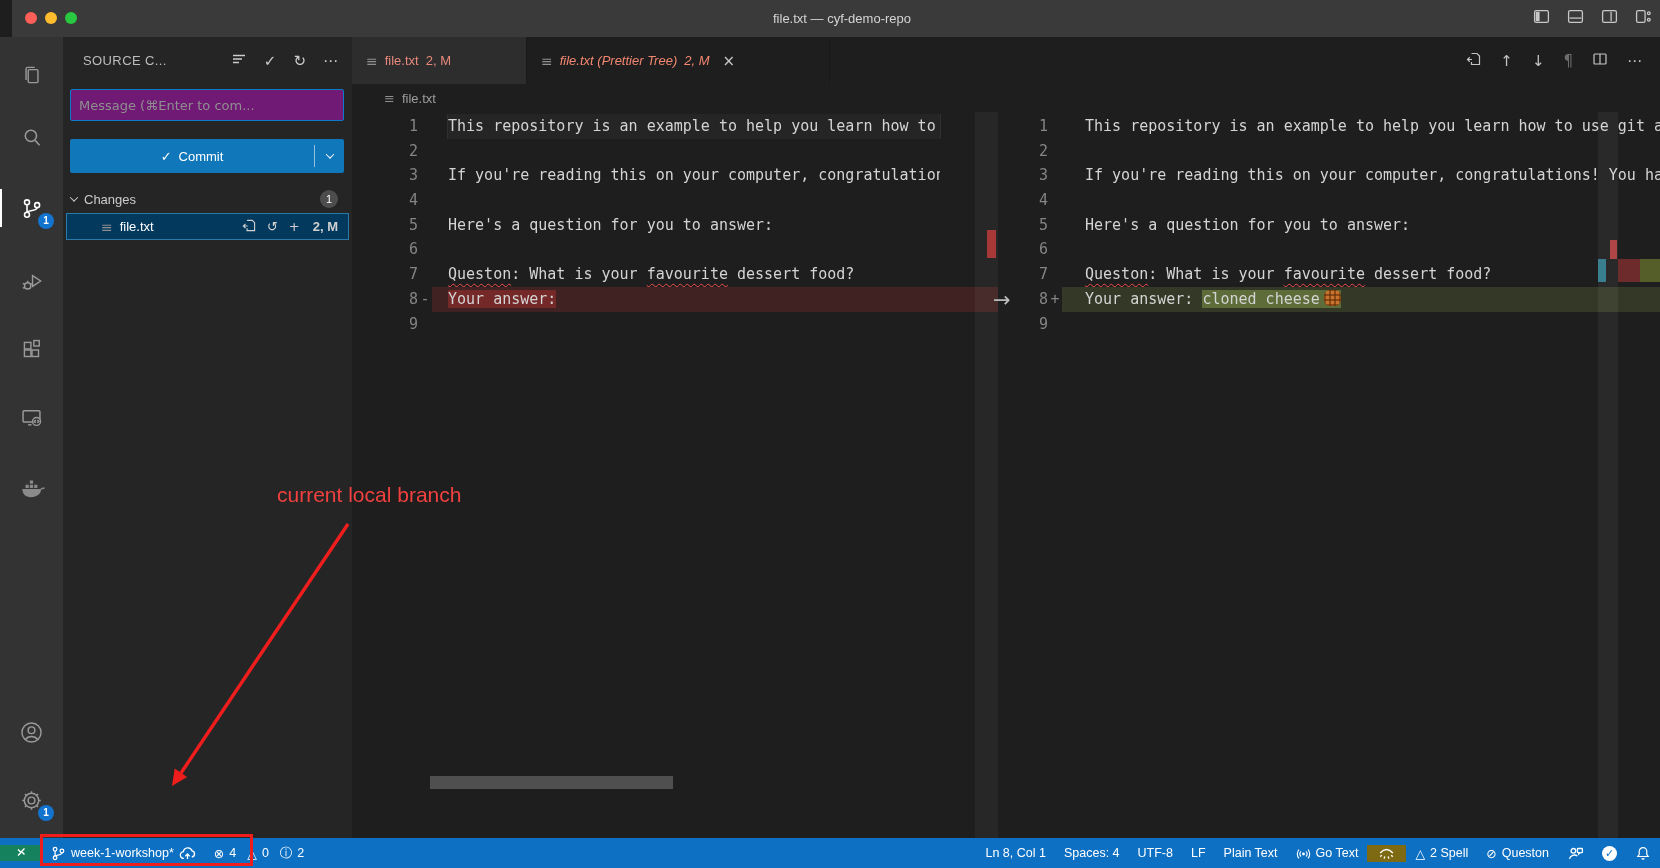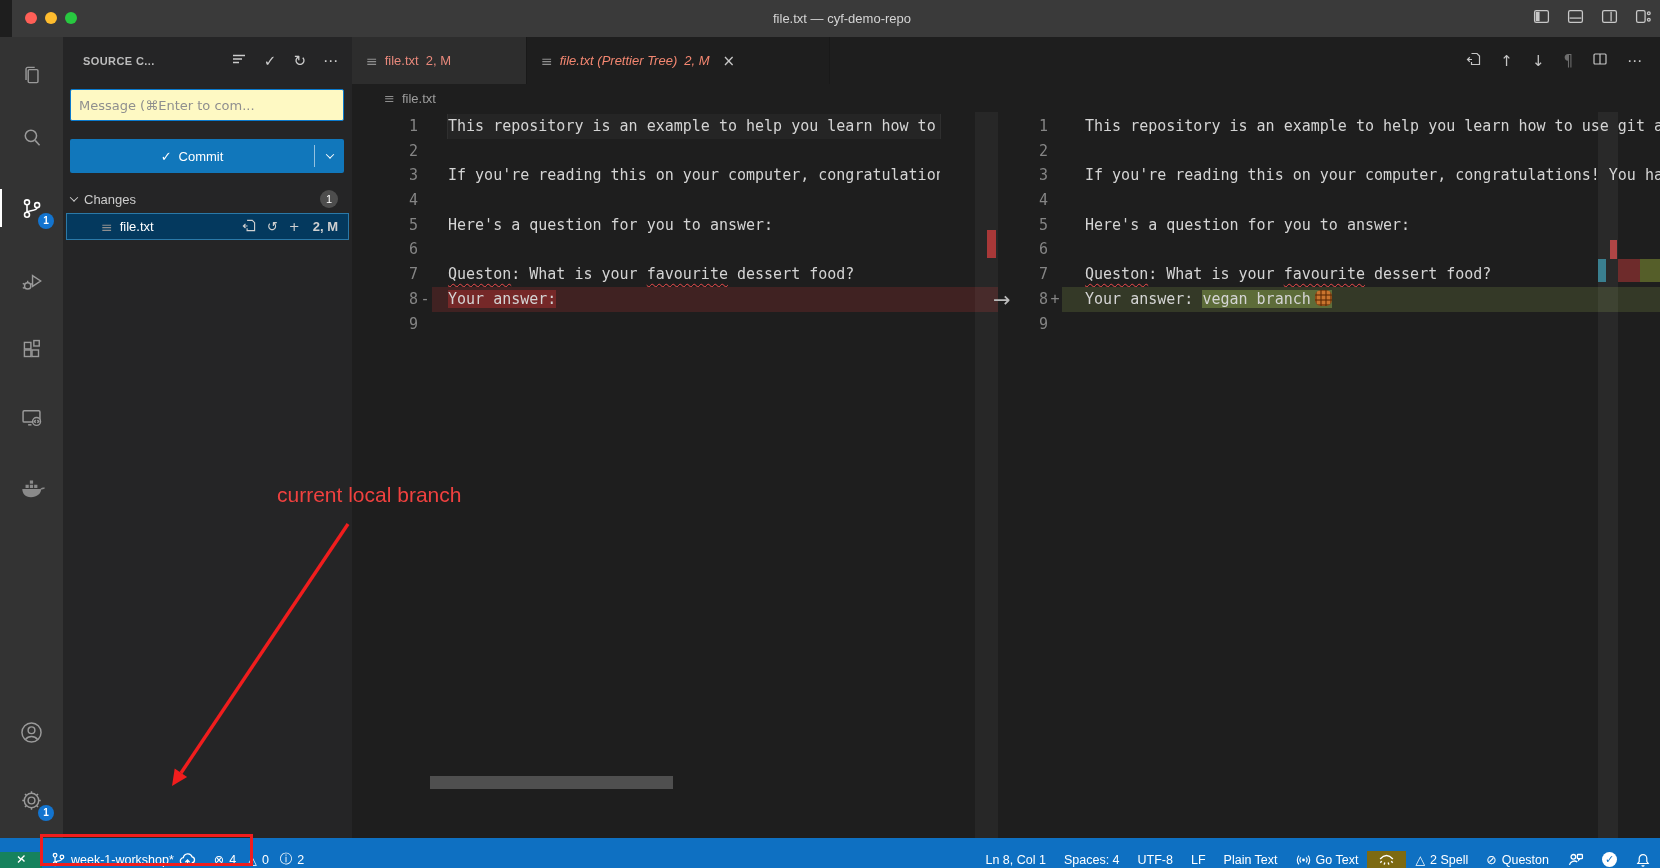--- a/index.html
+++ b/index.html
@@ -23,23 +23,23 @@
   
   .activitybar{ position:absolute; left:0; top:37px; width:63px; height:801px; background:#333333; }
   .ab-item{ position:absolute; left:0; width:63px; height:52px; display:flex; align-items:center; justify-content:center; color:#9a9a9a; }
   .ab-item.active{ color:#ffffff; }
   .ab-item.active::before{ content:""; position:absolute; left:0; top:7px; bottom:7px; width:2px; background:#ffffff; }
   .ab-badge{ position:absolute; right:9px; bottom:5px; min-width:16px; height:16px; padding:0 3px; background:#1374cf; color:#fff; border-radius:9px; font-size:10px; font-weight:bold; line-height:16px; text-align:center; }
 
   
   .sidebar{ position:absolute; left:63px; top:37px; width:289px; height:801px; background:#252526; }
   .sb-head{ position:absolute; left:0; top:0; width:100%; height:47px; display:flex; align-items:center; padding:0 14px 0 20px; }
-  .sb-title{ font-size:11px; color:#bcbcbc; letter-spacing:.4px;font-weight:bold; }
+  .sb-title{ font-size:13px; color:#bcbcbc; letter-spacing:.4px; }
   .sb-head-icons{ margin-left:auto; display:flex; gap:17px; align-items:center; color:#cccccc; font-size:15px; }
-  .msg-input{ position:absolute; left:7px; top:52px; width:274px; height:32px; background:#fef9c3; border:1px solid #0a79cc; border-radius:2px; color:#8f8f8f; font-size:13px; padding:0 8px; font-family:"DejaVu Sans","Liberation Sans",sans-serif; outline:none; }
+  .msg-input{ position:absolute; left:7px; top:52px; width:274px; height:32px; background:#701a75; border:1px solid #0a79cc; border-radius:2px; color:#8f8f8f; font-size:13px; padding:0 8px; font-family:"DejaVu Sans","Liberation Sans",sans-serif; outline:none; }
   .msg-input::placeholder{ color:#8f8f8f; }
   .commit-btn{ position:absolute; left:7px; top:102px; width:274px; height:34px; background:#1177bb; border-radius:2px; display:flex; align-items:center; color:#ffffff; font-size:13px; }
   .commit-main{ flex:1; display:flex; align-items:center; justify-content:center; gap:7px; height:100%; }
   .commit-sep{ width:1px; height:22px; background:rgba(255,255,255,.55); }
   .commit-dd{ width:29px; height:100%; display:flex; align-items:center; justify-content:center; }
   .chv{ display:inline-block; width:6px; height:6px; border-right:1.5px solid currentColor; border-bottom:1.5px solid currentColor; transform:rotate(45deg) translate(-1px,-1px); }
   .changes-head{ position:absolute; left:0; top:149px; width:100%; height:26px; display:flex; align-items:center; padding:0 14px 0 8px; gap:7px; font-size:13px; color:#cccccc; }
   .changes-badge{ margin-left:auto; min-width:18px; height:18px; background:#4d4d4d; color:#fff; border-radius:10px; font-size:11px; line-height:18px; text-align:center; padding:0 4px; }
   .file-row{ position:absolute; left:3px; top:176px; width:283px; height:27px; background:#04395e; border:1px solid #2b79a8; display:flex; align-items:center; padding:0 10px 0 34px; gap:7px; font-size:13px; color:#ffffff; }
   .file-row .ficon{ color:#8f8f8f; font-size:14px; }
@@ -95,21 +95,21 @@
   .mark-r-olive{ left:1288px; top:147px; width:20px; height:23px; background:#555e29; }
   .diff-arrow{ position:absolute; left:641px; top:176px; color:#bbbbbb; font-size:21px; font-family:"DejaVu Sans",sans-serif; }
   .hscroll{ position:absolute; left:78px; top:664px; width:243px; height:13px; background:#4f4f4f; }
 
   
   .anno-text{ position:absolute; left:277px; top:483px; color:#f0413f; font-size:21px; z-index:20; }
   .anno-svg{ position:absolute; left:0; top:0; z-index:20; pointer-events:none; }
   .anno-rect{ position:absolute; left:40px; top:834px; width:213px; height:32px; border:3px solid #f01d1d; z-index:30; pointer-events:none; }
 
   
-  .statusbar{ position:absolute; left:0; bottom:0; width:1660px; height:30px; background:#0e70c2; display:flex; align-items:flex-end; color:#ffffff; font-size:12.5px; }
+  .statusbar{ position:absolute; left:0; bottom:0; width:1660px; height:30px; background:#0e70c2; display:flex; align-items:center; color:#ffffff; font-size:12.5px; }
   .sb-item{ display:flex; align-items:center; gap:5px; padding:0 9px; white-space:nowrap; }
   .sb-remote{ width:42px; background:#16825d; justify-content:center; padding:0; }
   .sb-right{ margin-left:auto; display:flex; align-items:stretch; }
   .sb-yellow{ background:#7d6a12; padding:0 11px; }
   .probgap{ margin-left:6px; }
   .sb-checkcircle{ width:15px; height:15px; border-radius:50%; background:#ffffff; color:#0e70c2; font-size:11px; font-weight:bold; line-height:15px; text-align:center; }
   .statusbar svg{ display:block; }
 </style>
 </head>
 <body>
@@ -315,21 +315,21 @@
     </div>
 
     <div class="pane pane-right">
       <div class="row"><span class="num">1</span><span class="sign"></span><span class="code"><span class="txt">This repository is an example to help you learn how to use git and GitHub.</span></span></div>
       <div class="row"><span class="num">2</span><span class="sign"></span><span class="code"></span></div>
       <div class="row"><span class="num">3</span><span class="sign"></span><span class="code"><span class="txt">If you're reading this on your computer, congratulations! You have cloned the repository.</span></span></div>
       <div class="row"><span class="num">4</span><span class="sign"></span><span class="code"></span></div>
       <div class="row"><span class="num">5</span><span class="sign"></span><span class="code"><span class="txt">Here's a question for you to answer:</span></span></div>
       <div class="row"><span class="num">6</span><span class="sign"></span><span class="code"></span></div>
       <div class="row"><span class="num">7</span><span class="sign"></span><span class="code"><span class="txt"><span class="squig">Queston</span><span>: What is your </span><span class="squig">favourite</span><span> dessert food?</span></span></span></div>
-      <div class="row row-add"><span class="num">8</span><span class="sign">+</span><span class="code"><span class="txt"><span>Your answer: </span><span class="add-chars"><span>vegan branch</span><span class="waffle"></span></span></span></span></div>
+      <div class="row row-add"><span class="num">8</span><span class="sign">+</span><span class="code"><span class="txt"><span>Your answer: </span><span class="add-chars"><span>cloned cheese</span><span class="waffle"></span></span></span></span></div>
       <div class="row"><span class="num">9</span><span class="sign"></span><span class="code"></span></div>
     </div>
 
     <div class="ov-strip-left"></div>
     <div class="mark mark-l-red"></div>
     <div class="ov-strip-right"></div>
     <div class="mark mark-r-red"></div>
     <div class="mark mark-r-teal"></div>
     <div class="mark mark-r-dred"></div>
     <div class="mark mark-r-olive"></div>

